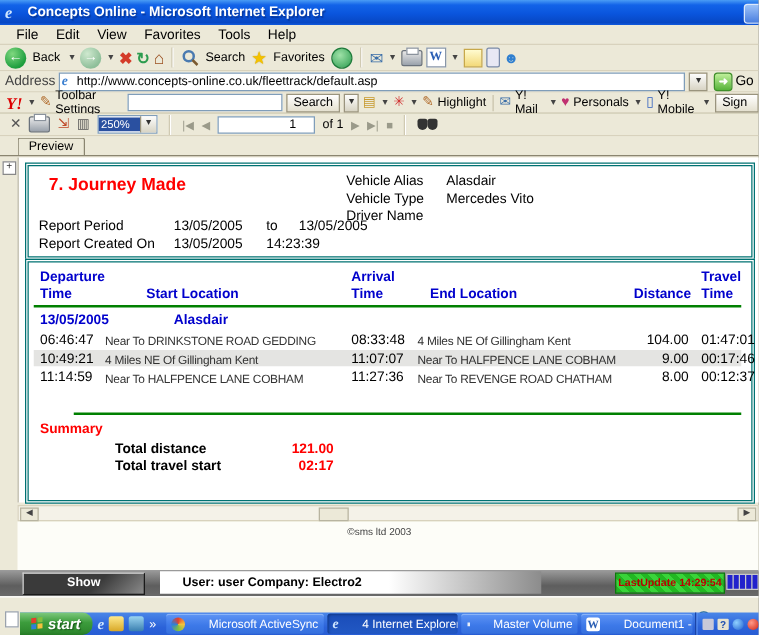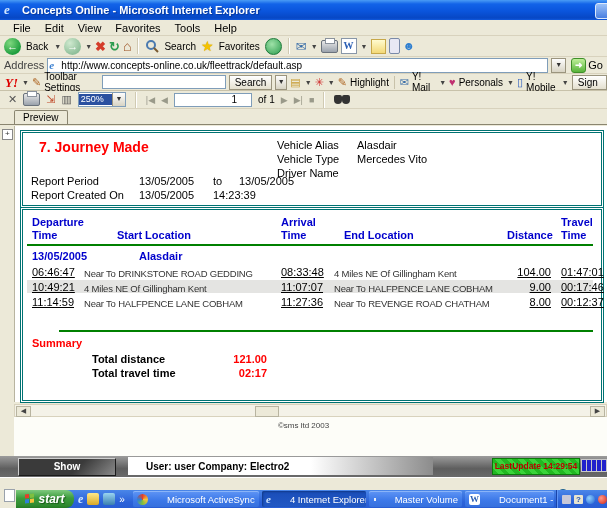--- a/index.html
+++ b/index.html
@@ -95,21 +95,21 @@
   .frame{position:absolute;border:3px double #007272;background:#fff;}
   .frameA{left:5px;top:4px;width:578px;height:72px;}
   .frameB{left:5px;top:81px;width:578px;height:190px;}
   .rtitle{left:24px;top:10px;color:#f00;font-weight:bold;font-size:14px;}
   .vlabel{color:#000;font-size:11px;}
   .vval{color:#000;font-size:11px;}
   .pline{color:#000;font-size:11px;}
   .thdr{color:#0000CC;font-weight:bold;font-size:11px;}
   .gline{height:2px;background:#008000;}
   .grow{color:#0000CC;font-weight:bold;font-size:11px;}
-  .cell{color:#000;font-size:11px;text-decoration:underline;}
+  .cell{color:#000;font-size:11px;}
   .loc{color:#333;font-size:9.5px;letter-spacing:-0.2px;}
   .rowbg{left:8px;width:570px;height:13px;background:#E4E4E2;}
   .sumttl{color:#f00;font-weight:bold;font-size:11px;}
   .sumlabel{color:#000;font-weight:bold;font-size:11px;}
   .sumval{color:#f00;font-weight:bold;font-size:11px;text-align:right;width:60px;}
   .hscroll{left:14px;top:279px;width:593px;height:13px;background:#f4f2e8;border:1px solid #d8d2bd;box-sizing:border-box;}
   .scrbtn{position:absolute;top:1px;width:13px;height:9px;background:#ECE9D8;border:1px solid #b8b4a0;
     font-size:7px;line-height:8px;text-align:center;color:#444;}
   .scrthumb{position:absolute;left:240px;top:1px;width:22px;height:9px;background:#ECE9D8;border:1px solid #b8b4a0;}
   .pfooter{left:0;top:296px;width:607px;text-align:center;font-size:8px;color:#444;}
@@ -327,21 +327,21 @@
         <span class="abs loc" style="left:61px;top:88px">Near To HALFPENCE LANE COBHAM</span>
         <span class="abs cell" style="left:258px;top:86px">11:27:36</span>
         <span class="abs loc" style="left:311px;top:88px">Near To REVENGE ROAD CHATHAM</span>
         <span class="abs cell sumval" style="left:468px;top:86px;color:#000;font-weight:normal">8.00</span>
         <span class="abs cell" style="left:538px;top:86px">00:12:37</span>
 
         <div class="abs gline" style="left:36px;top:120px;width:534px"></div>
         <span class="abs sumttl" style="left:9px;top:127px">Summary</span>
         <span class="abs sumlabel" style="left:69px;top:143px">Total distance</span>
         <span class="abs sumval" style="left:184px;top:143px">121.00</span>
-        <span class="abs sumlabel" style="left:69px;top:157px">Total travel time</span>
+        <span class="abs sumlabel" style="left:69px;top:157px">Total travel start</span>
         <span class="abs sumval" style="left:184px;top:157px">02:17</span>
       </div>
     </div>
 
     <div class="abs belowpage"></div>
 
     <div class="abs hscroll">
       <span class="scrbtn" style="left:1px">◀</span>
       <span class="scrthumb"></span>
       <span class="scrbtn" style="right:1px">▶</span>

